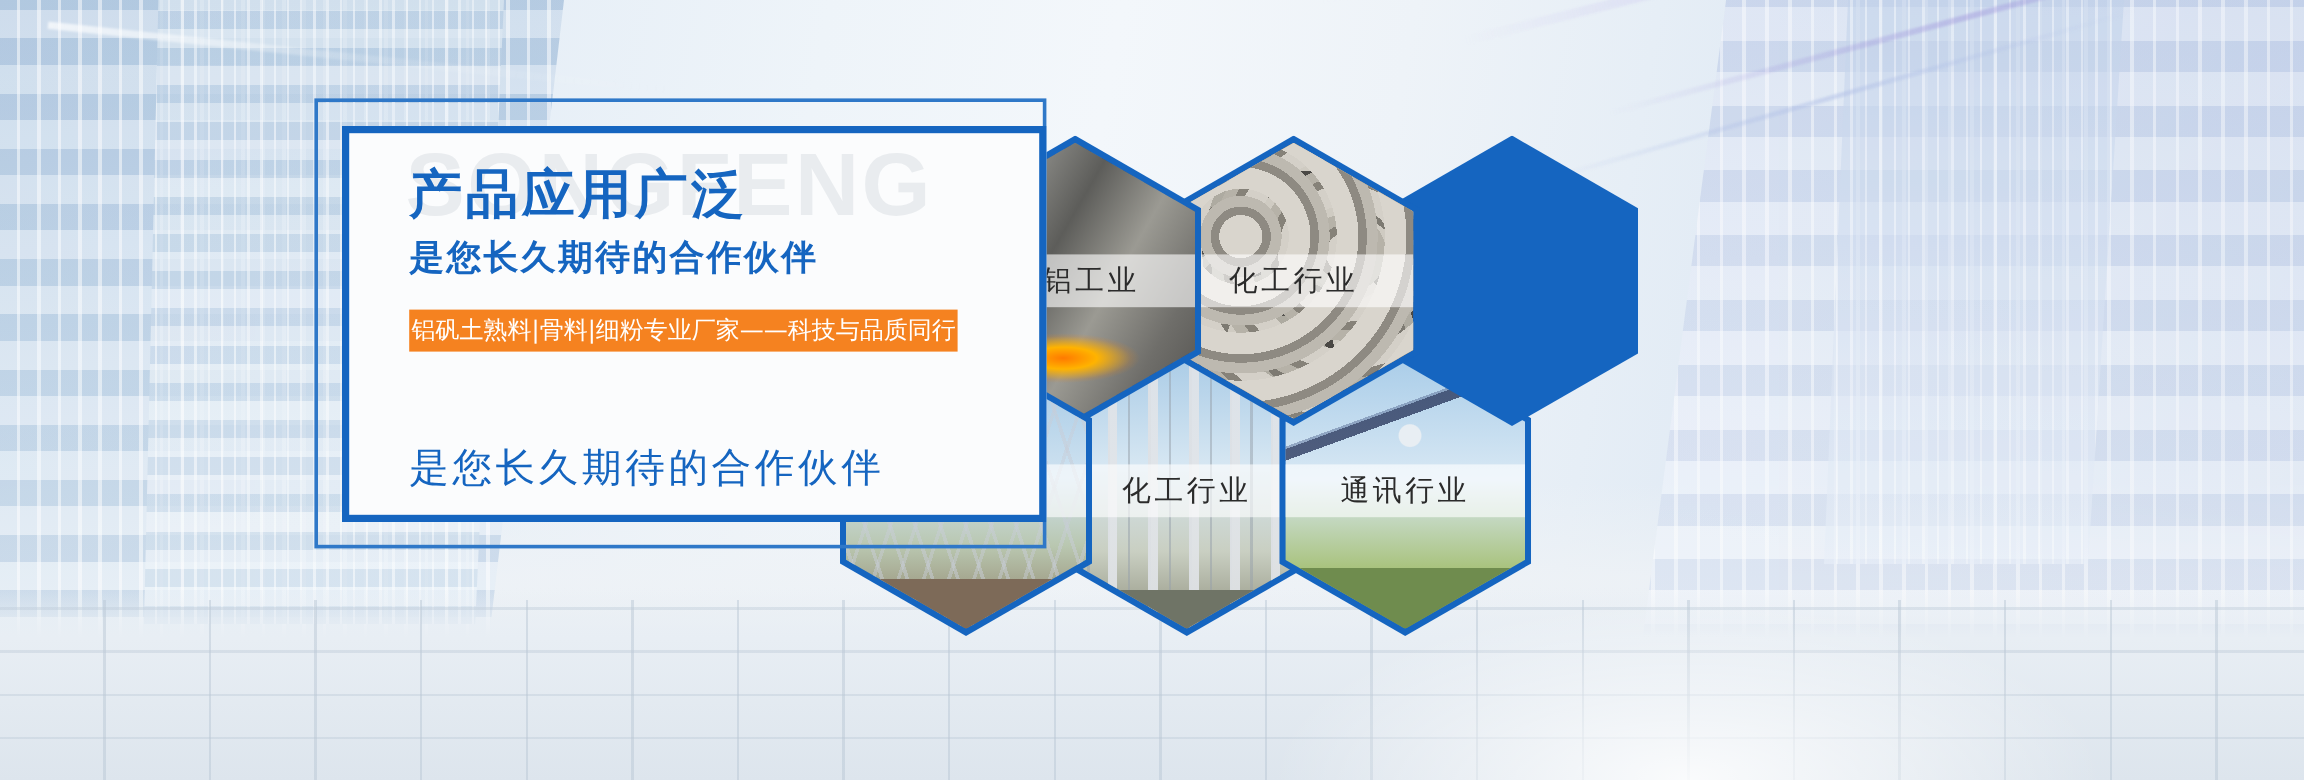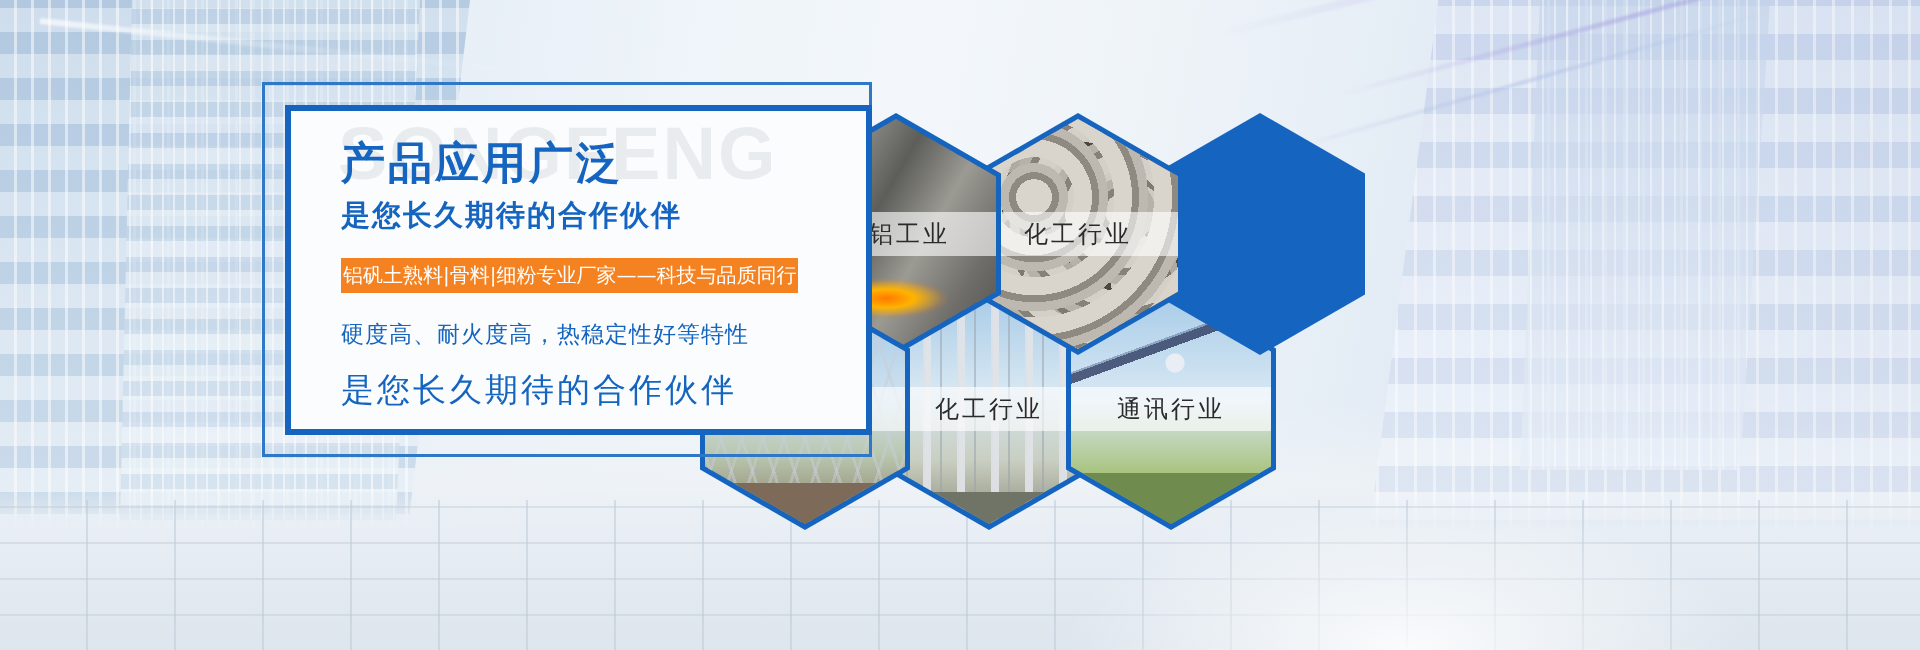--- a/index.html
+++ b/index.html
@@ -295,17 +295,16 @@
 
   <div class="panel-outer"></div>
   <div class="panel-inner"></div>
   <div class="panel-body">
     <div class="watermark">SONGFENG</div>
     <div class="h1">产品应用广泛</div>
     <div class="h2">是您长久期待的合作伙伴</div>
     <div class="orange-band">
       <span>铝矾土熟料|骨料|细粉专业厂家——科技与品质同行</span>
     </div>
-    <div class="h3">硬度高、耐火度高，热稳定性好等特性</div>
     <div class="h4">是您长久期待的合作伙伴</div>
   </div>
 
 </div>
 
 </body></html>

